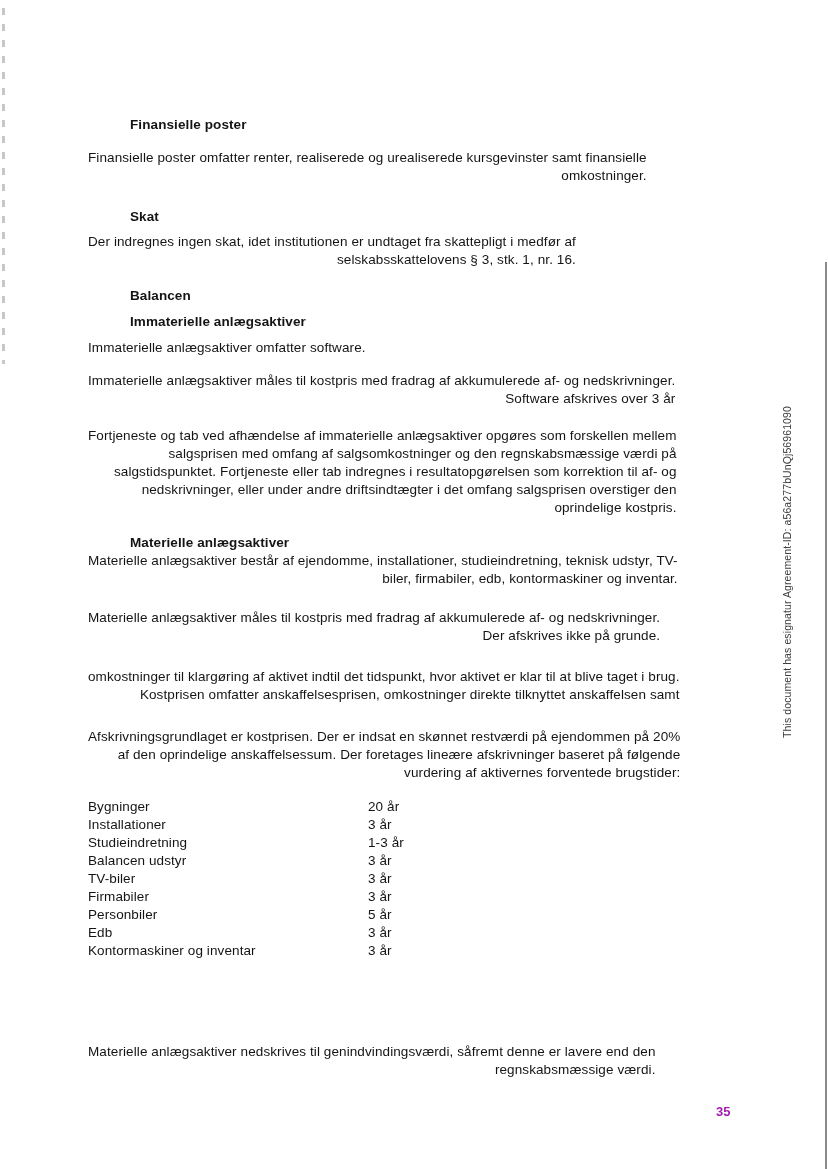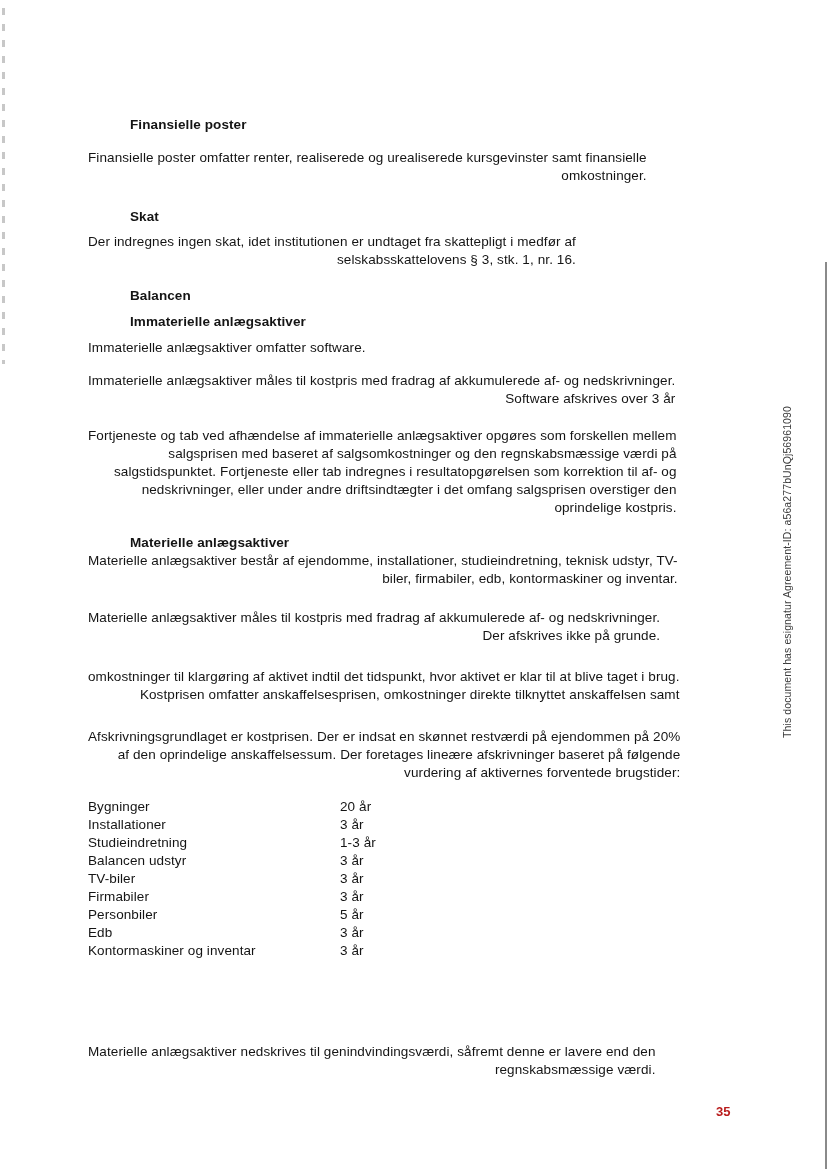--- a/index.html
+++ b/index.html
@@ -13,25 +13,25 @@
   }
   .blk{
     position:absolute;
     left:88px;
     font-size:13.5px;
     line-height:18px;
     letter-spacing:.1px;
   }
   .h{font-weight:bold;margin-left:42px;}
   .ln{white-space:pre;text-align:right;}
-  .dep-table .trow{display:flex;height:18px;}
+  .dep-table .trow{display:flex;height:18px;gap:28px;}
   .dep-table .tlabel{width:252px;}
   .pagenum{
     position:absolute;left:716px;top:1104px;
-    font-size:13px;font-weight:bold;color:#b91c1c;
+    font-size:13px;font-weight:bold;color:#a21caf;
   }
   .sidebar-text{
     position:absolute;
     left:781px;top:426px;height:312px;
     writing-mode:vertical-rl;
     transform:rotate(180deg);
     font-size:10.5px;
     color:#3c3c3c;
     white-space:nowrap;
     letter-spacing:.1px;
@@ -71,21 +71,21 @@
   <div class="blk h" style="top:313px">Immaterielle anlægsaktiver</div>
   <div class="blk" style="top:339px">
     <div class="ln">Immaterielle anlægsaktiver omfatter software.</div>
   </div>
   <div class="blk" style="top:372px">
     <div class="ln">Immaterielle anlægsaktiver måles til kostpris med fradrag af akkumulerede af- og nedskrivninger.</div>
     <div class="ln">Software afskrives over 3 år</div>
   </div>
   <div class="blk" style="top:427px">
     <div class="ln">Fortjeneste og tab ved afhændelse af immaterielle anlægsaktiver opgøres som forskellen mellem</div>
-    <div class="ln">salgsprisen med baseret af salgsomkostninger og den regnskabsmæssige værdi på</div>
+    <div class="ln">salgsprisen med omfang af salgsomkostninger og den regnskabsmæssige værdi på</div>
     <div class="ln">salgstidspunktet. Fortjeneste eller tab indregnes i resultatopgørelsen som korrektion til af- og</div>
     <div class="ln">nedskrivninger, eller under andre driftsindtægter i det omfang salgsprisen overstiger den</div>
     <div class="ln">oprindelige kostpris.</div>
   </div>
 
   <div class="blk h" style="top:534px">Materielle anlægsaktiver</div>
   <div class="blk" style="top:552px">
     <div class="ln">Materielle anlægsaktiver består af ejendomme, installationer, studieindretning, teknisk udstyr, TV-</div>
     <div class="ln">biler, firmabiler, edb, kontormaskiner og inventar.</div>
   </div>

